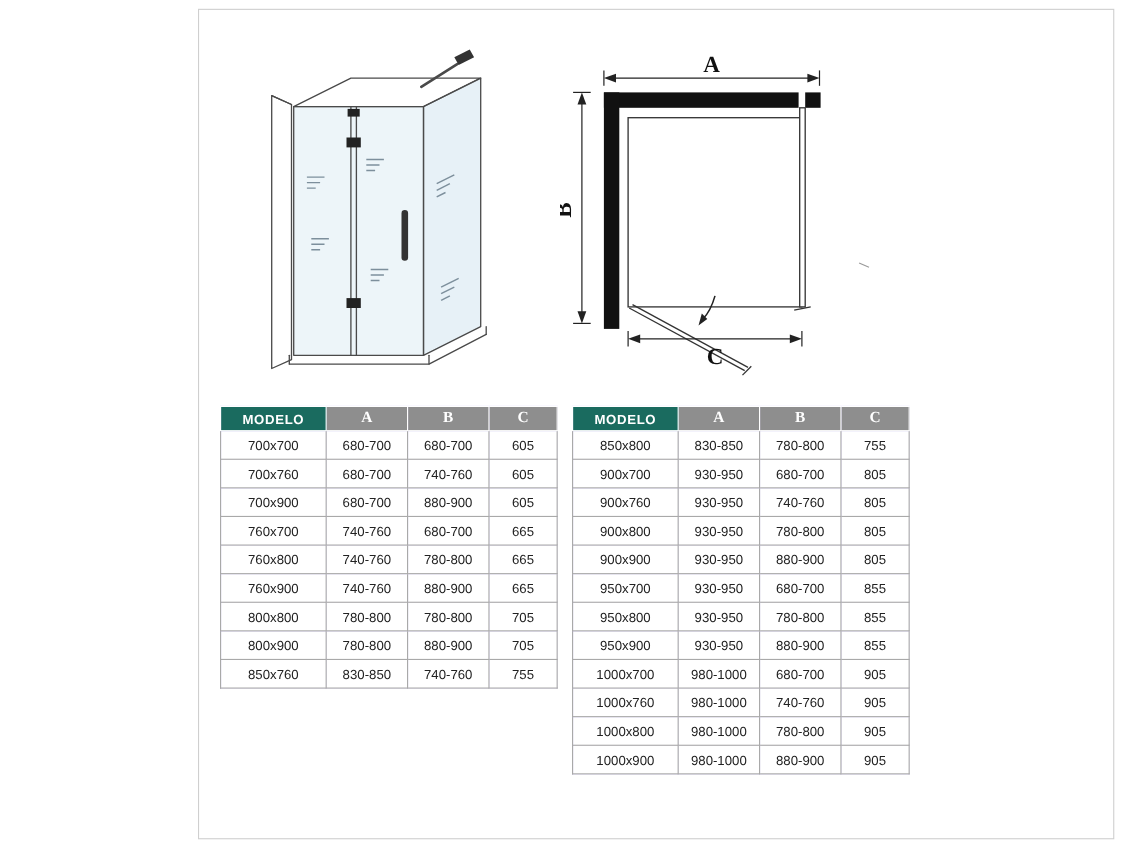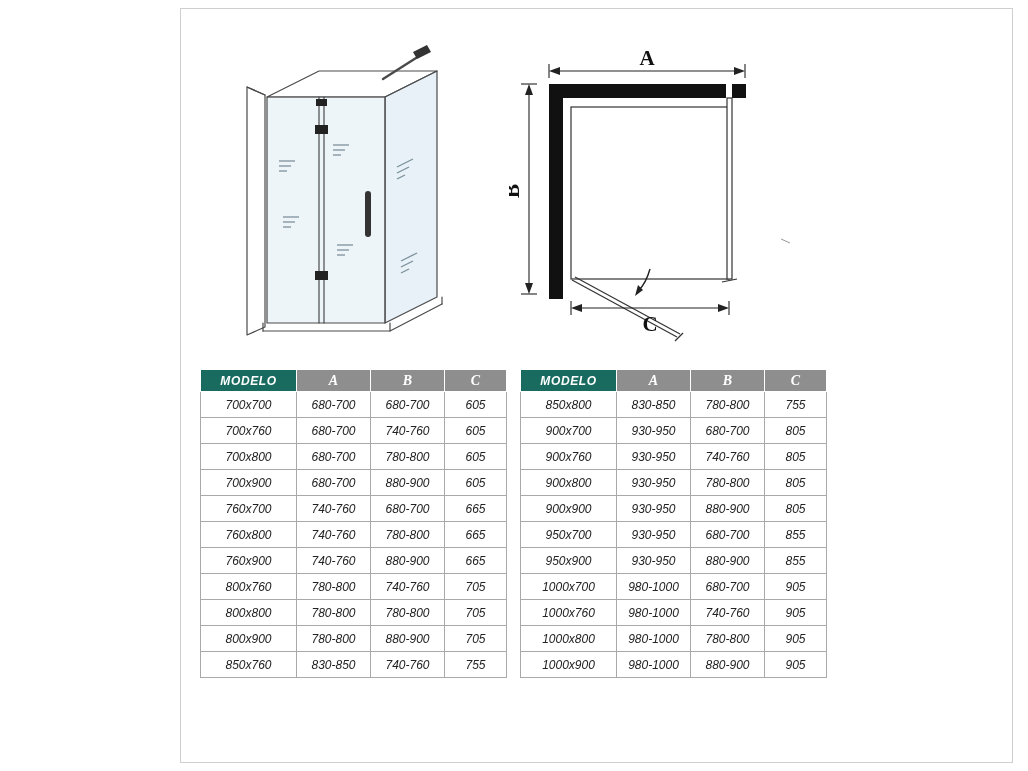--- a/index.html
+++ b/index.html
@@ -12,21 +12,21 @@
   .frame {
     position: absolute; left: 180px; top: 8px;
     width: 831px; height: 753px;
     border: 1px solid #cfcfcf; background: #fff;
   }
   .diagram-3d  { position: absolute; left: 52px;  top: 26px; }
   .diagram-top { position: absolute; left: 328px; top: 40px; }
 
   table.spec {
     position: absolute; border-collapse: collapse; background: #c4b5fd;
-    table-layout: fixed; font-family: "Liberation Sans", sans-serif; font-style: italic;
+    table-layout: fixed; font-family: "Liberation Sans", sans-serif;
   }
   table.left-table  { left: 19px;  top: 360px; }
   table.right-table { left: 339px; top: 360px; }
 
   th, td { text-align: center; vertical-align: middle; padding: 0; }
   th {
     height: 21px; color: var(--header-text, #fff);
     border: 1px solid #ffffff; font-weight: bold;
   }
   th.modelo {
@@ -186,54 +186,42 @@
             <td>680-700</td>
             <td>605</td>
           </tr>
           <tr>
             <td>700x760</td>
             <td>680-700</td>
             <td>740-760</td>
             <td>605</td>
           </tr>
           <tr>
-            <td>700x800</td>
-            <td>680-700</td>
-            <td>780-800</td>
+            <td>700x900</td>
+            <td>680-700</td>
+            <td>880-900</td>
             <td>605</td>
           </tr>
           <tr>
-            <td>700x900</td>
-            <td>680-700</td>
-            <td>880-900</td>
-            <td>605</td>
-          </tr>
-          <tr>
             <td>760x700</td>
             <td>740-760</td>
             <td>680-700</td>
             <td>665</td>
           </tr>
           <tr>
             <td>760x800</td>
             <td>740-760</td>
             <td>780-800</td>
             <td>665</td>
           </tr>
           <tr>
             <td>760x900</td>
             <td>740-760</td>
             <td>880-900</td>
             <td>665</td>
-          </tr>
-          <tr>
-            <td>800x760</td>
-            <td>780-800</td>
-            <td>740-760</td>
-            <td>705</td>
           </tr>
           <tr>
             <td>800x800</td>
             <td>780-800</td>
             <td>780-800</td>
             <td>705</td>
           </tr>
           <tr>
             <td>800x900</td>
             <td>780-800</td>
@@ -295,20 +283,26 @@
             <td>880-900</td>
             <td>805</td>
           </tr>
           <tr>
             <td>950x700</td>
             <td>930-950</td>
             <td>680-700</td>
             <td>855</td>
           </tr>
           <tr>
+            <td>950x800</td>
+            <td>930-950</td>
+            <td>780-800</td>
+            <td>855</td>
+          </tr>
+          <tr>
             <td>950x900</td>
             <td>930-950</td>
             <td>880-900</td>
             <td>855</td>
           </tr>
           <tr>
             <td>1000x700</td>
             <td>980-1000</td>
             <td>680-700</td>
             <td>905</td>

